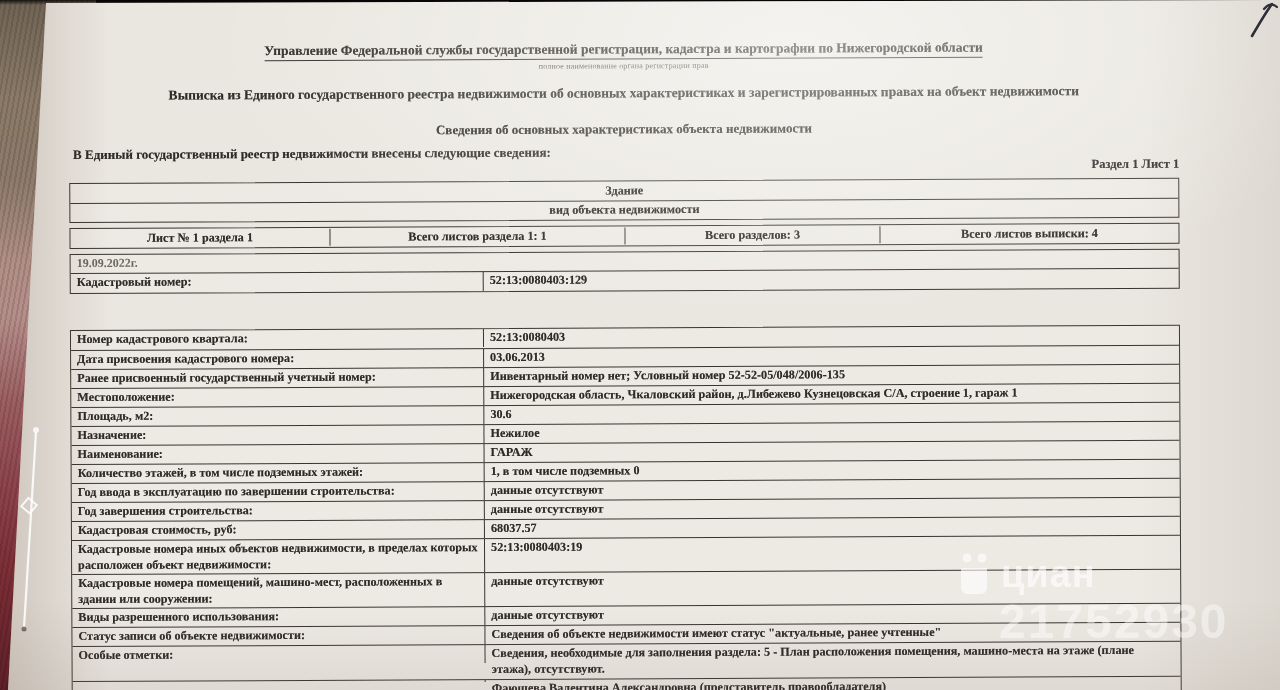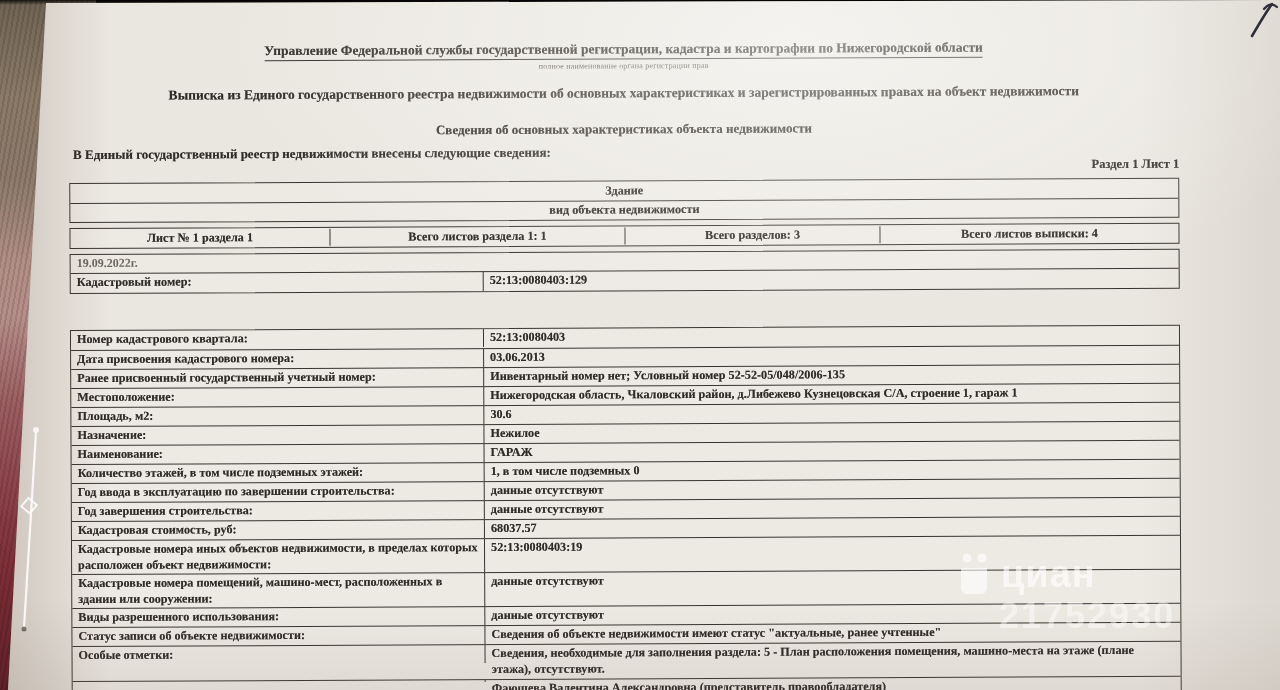--- a/index.html
+++ b/index.html
@@ -76,21 +76,21 @@
   .date-cell{color:#6b675e;text-shadow:none;font-weight:bold;font-size:12px;}
 
   .tblD{top:330px;}
   .tblD .trow{grid-template-columns:413px 1fr;min-height:19px;align-items:start;}
 
   
   .watermark{position:absolute;left:955px;top:552px;width:260px;pointer-events:none;
     font-family:"Liberation Sans","DejaVu Sans",sans-serif;color:rgba(255,255,255,0.62);}
   .wm-row{display:flex;align-items:center;gap:8px;}
   .wm-brand{font-size:38px;font-weight:bold;letter-spacing:1px;line-height:1;}
-  .wm-number{font-size:36px;font-weight:bold;letter-spacing:2px;line-height:1;
+  .wm-number{font-size:48px;font-weight:bold;letter-spacing:2px;line-height:1;
     color:rgba(255,255,255,0.45);margin-top:2px;margin-left:44px;}
 
   
   .artifact{position:absolute;pointer-events:none;}
 </style>
 </head>
 <body>
 
 <div class="backdrop">
   <div class="fabric"></div>

